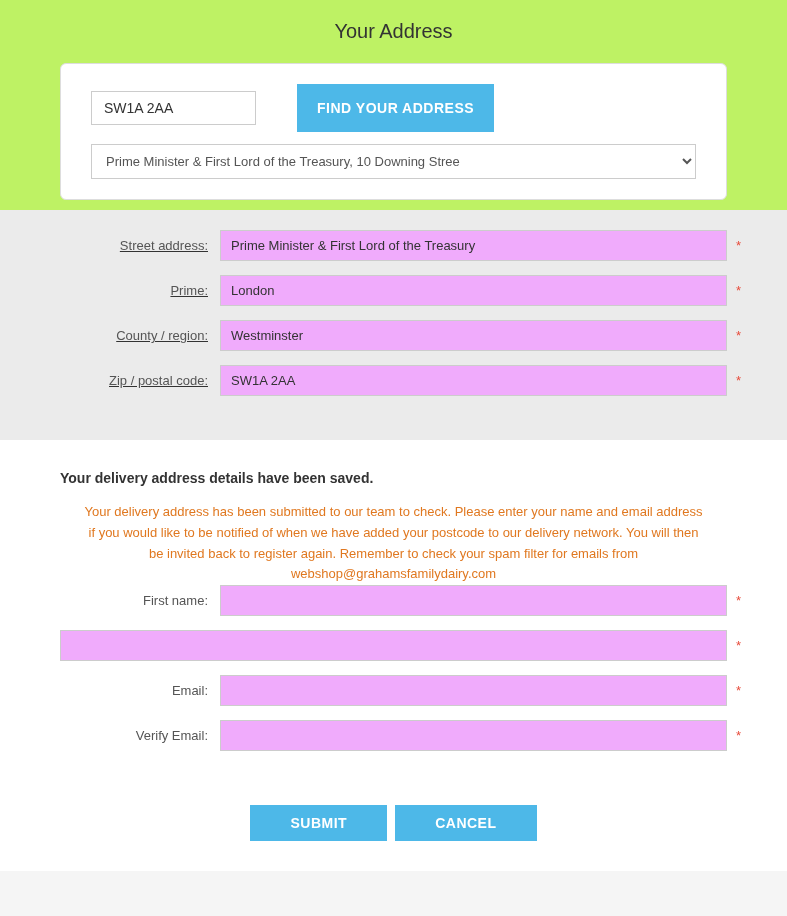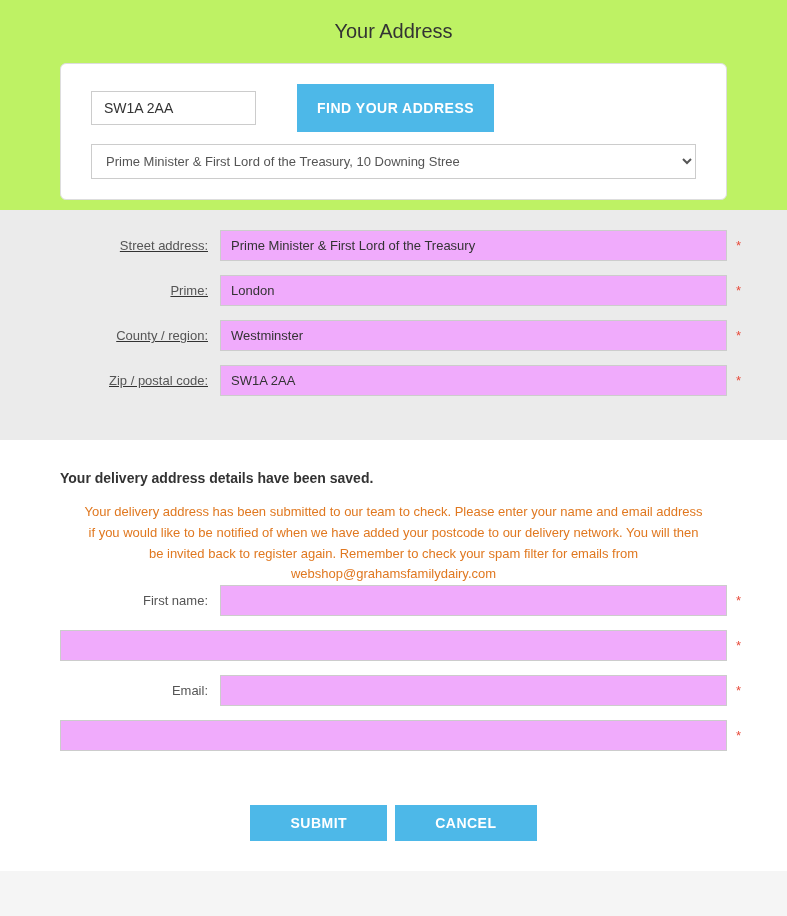--- a/index.html
+++ b/index.html
@@ -260,20 +260,21 @@
 
     <div class="form-row">
       <label class="form-label">Email:</label>
       <div class="form-input-wrapper">
         <input type="email" class="form-input" style="">
         <span class="required-star">*</span>
       </div>
     </div>
 
     <div class="form-row">
+      <label class="form-label">Verify Email:</label>
       <div class="form-input-wrapper">
         <input type="email" class="form-input" style="">
         <span class="required-star">*</span>
       </div>
     </div>
 
   </div>
 
   <div class="buttons-section">
     <button class="submit-btn">SUBMIT</button>

